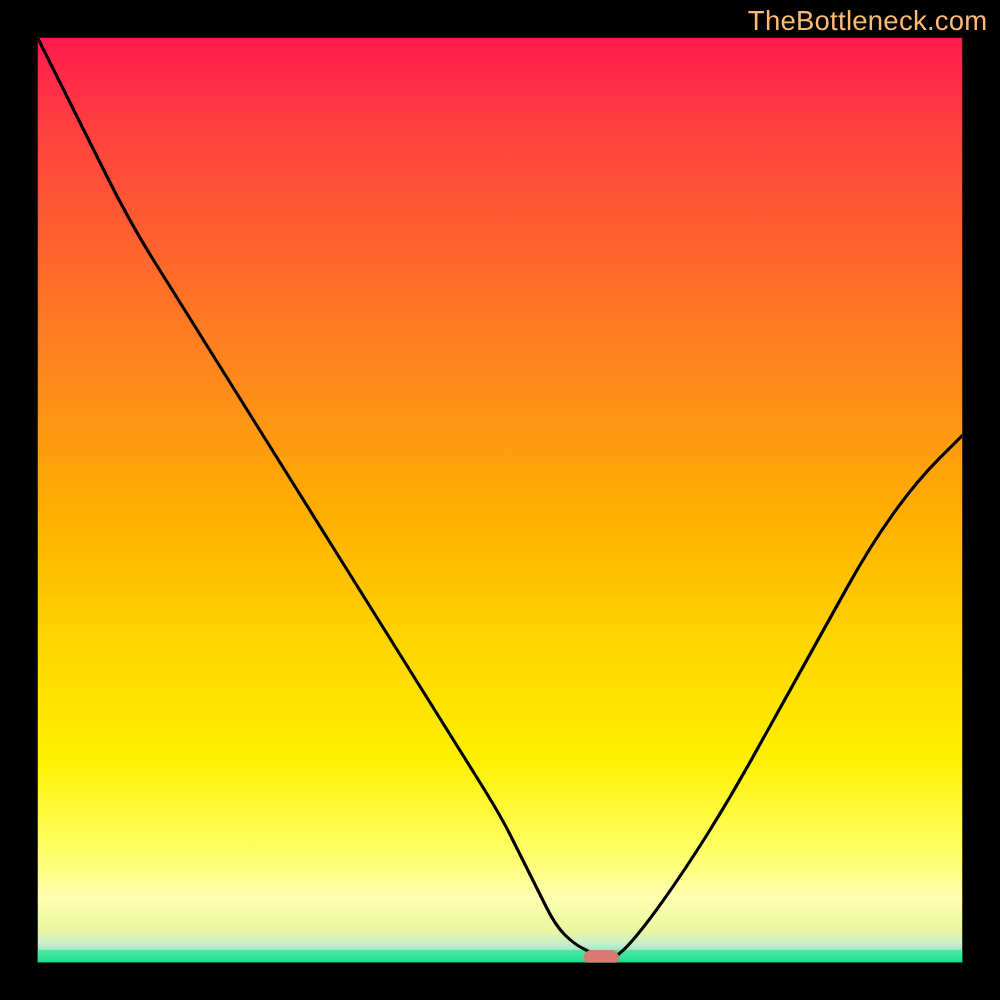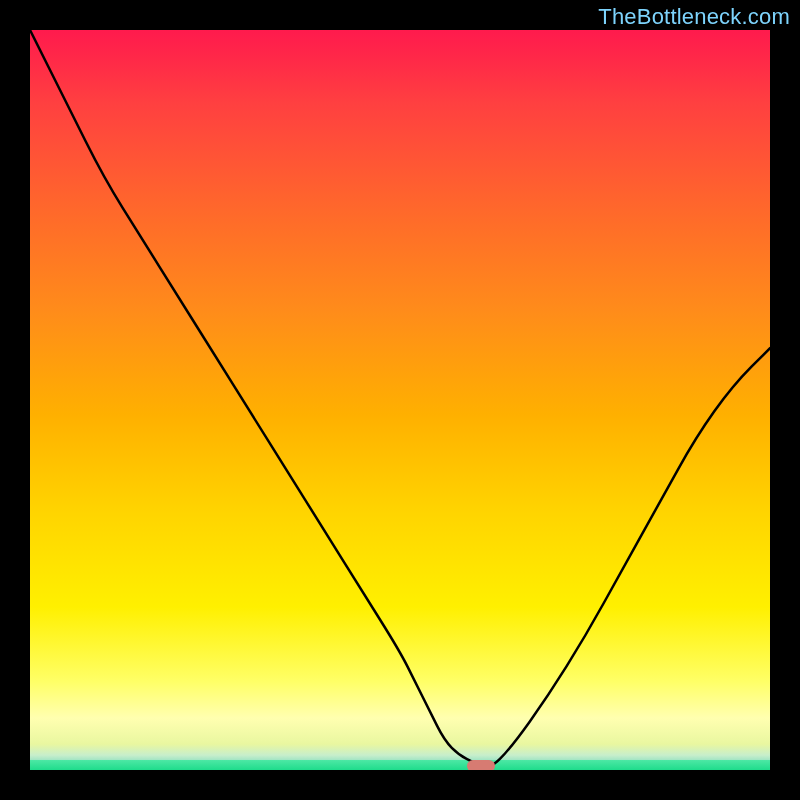--- a/index.html
+++ b/index.html
@@ -14,21 +14,21 @@
   .frame {
     position: relative;
     width: 800px;
     height: 800px;
     background: #000;
   }
   .watermark {
     position: absolute;
     top: 4px;
     right: 10px;
-    color: #7dd3fc;
+    color: #fdba74;
     font-size: 22px;
     font-weight: 500;
     letter-spacing: 0.2px;
     z-index: 20;
   }
   .plot-area {
     position: absolute;
     left: 30px;
     top: 30px;
     width: 740px;

